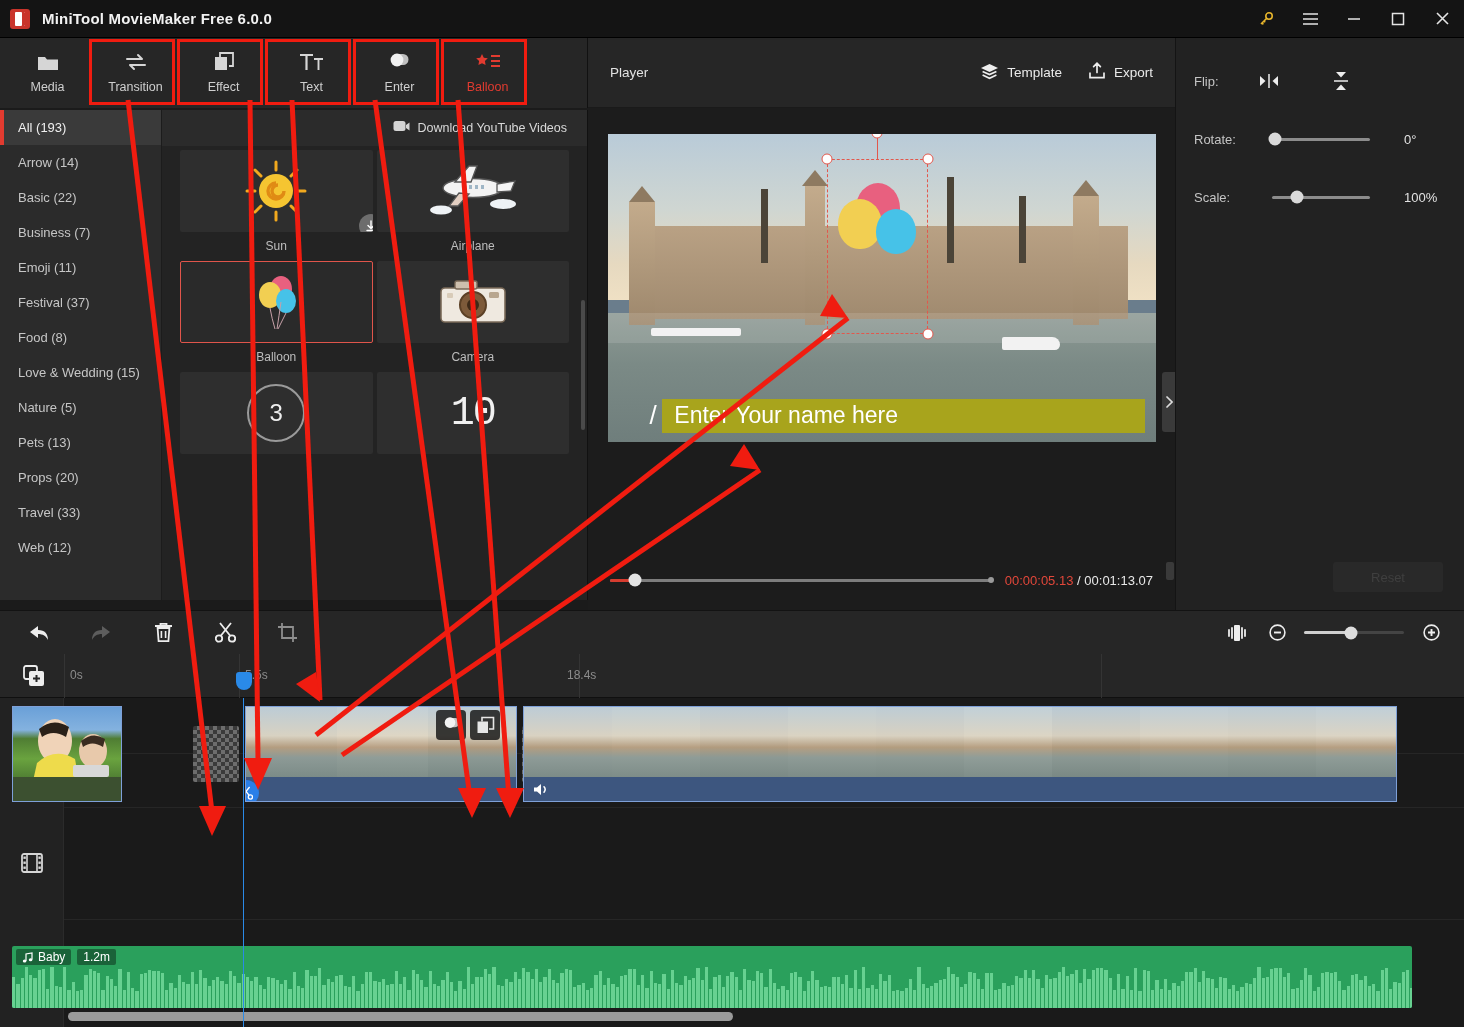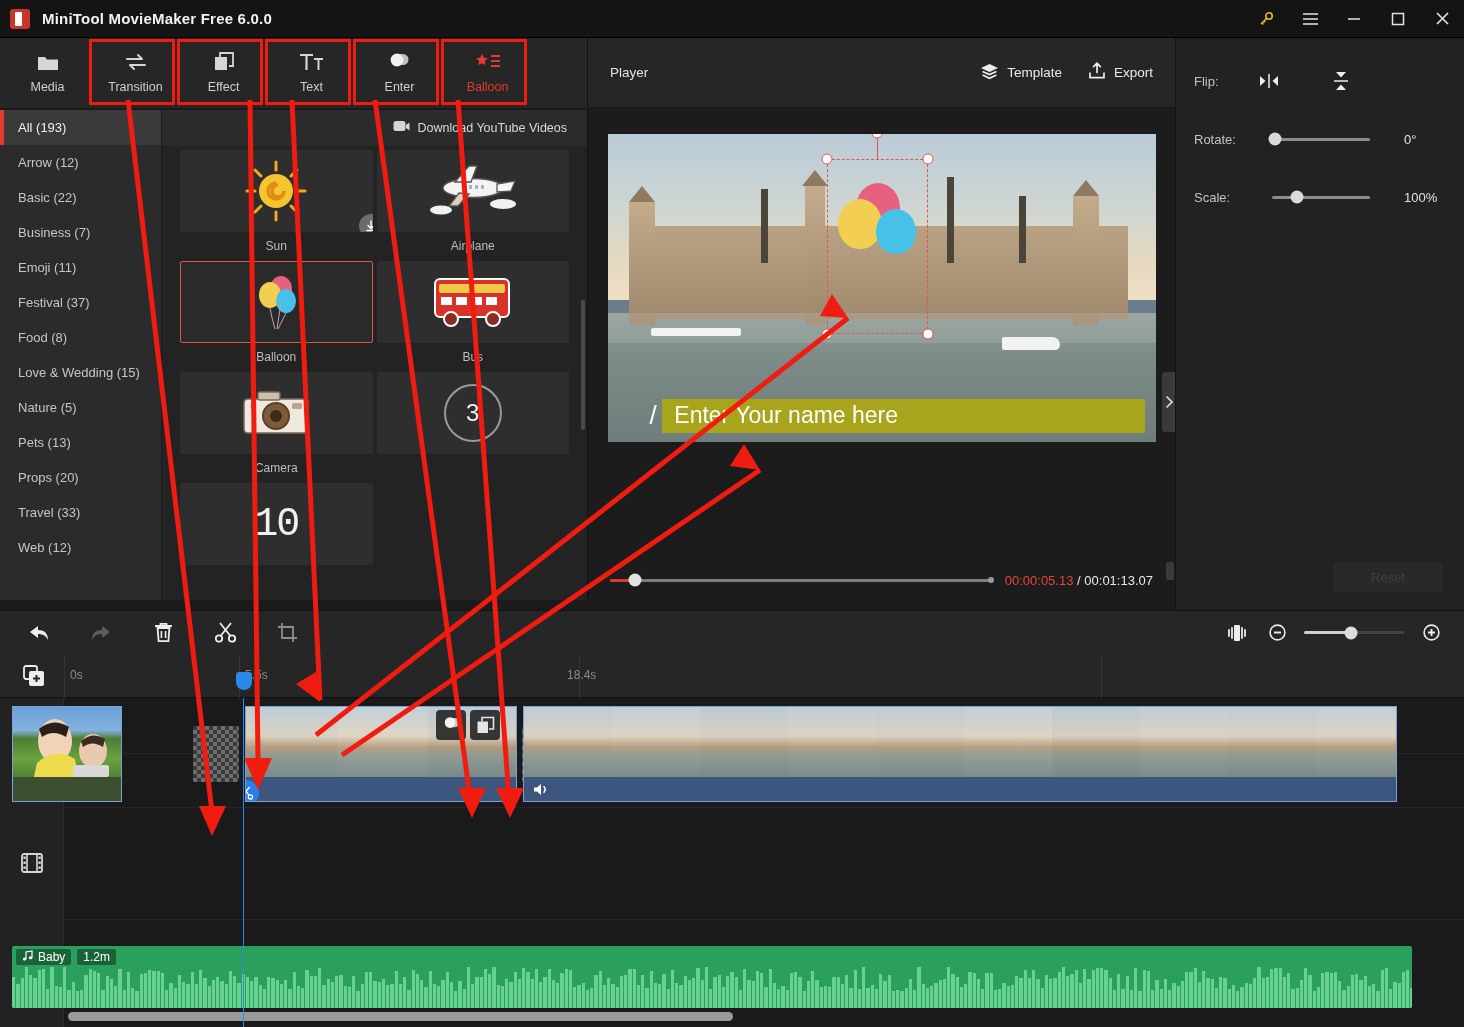--- a/index.html
+++ b/index.html
@@ -385,21 +385,21 @@
             <path d="M16 4h9M16 9h9M16 14h9" stroke="#e23b30" stroke-width="1.8"></path>
           </svg>
       </span>
       <span>Balloon</span>
     </div>
     <div class="toolbar-rest"></div>
   </div>
 
   <div class="catlist">
     <div class="cat selected"><span>All (193)</span></div>
-    <div class="cat"><span>Arrow (12)</span></div>
+    <div class="cat"><span>Arrow (14)</span></div>
     <div class="cat"><span>Basic (22)</span></div>
     <div class="cat"><span>Business (7)</span></div>
     <div class="cat"><span>Emoji (11)</span></div>
     <div class="cat"><span>Festival (37)</span></div>
     <div class="cat"><span>Food (8)</span></div>
     <div class="cat"><span>Love &amp; Wedding (15)</span></div>
     <div class="cat"><span>Nature (5)</span></div>
     <div class="cat"><span>Pets (13)</span></div>
     <div class="cat"><span>Props (20)</span></div>
     <div class="cat"><span>Travel (33)</span></div>
@@ -462,37 +462,20 @@
           <svg width="56" height="62" viewBox="0 0 56 62">
             <ellipse cx="33" cy="18" rx="11" ry="13" fill="#e8607f"></ellipse>
             <ellipse cx="22" cy="24" rx="11" ry="13" fill="#f2cf52"></ellipse>
             <ellipse cx="38" cy="30" rx="10" ry="12" fill="#46c2e8"></ellipse>
             <path d="M22 37 Q24 48 27 58 M33 31 Q31 45 29 58 M38 42 Q34 50 30 58" stroke="#c7a0a8" stroke-width="1" fill="none"></path>
           </svg>
         </div>
         <div class="cap">Balloon</div>
       </div>
 
-      <div class="cell">
-        <div class="thumb">
-          <svg width="88" height="58" viewBox="0 0 88 58">
-            <rect x="6" y="6" width="74" height="38" rx="5" fill="#d8322a" stroke="#fff" stroke-width="2"></rect>
-            <rect x="10" y="11" width="66" height="9" rx="2" fill="#f2c84b"></rect>
-            <g fill="#fff">
-                <rect x="12" y="24" width="11" height="8"></rect>
-                <rect x="27" y="24" width="11" height="8"></rect>
-                <rect x="42" y="24" width="11" height="8"></rect>
-                <rect x="57" y="24" width="11" height="8"></rect>
-              </g>
-            <circle cx="22" cy="46" r="7" fill="#8e2a22" stroke="#fff" stroke-width="2"></circle>
-            <circle cx="64" cy="46" r="7" fill="#8e2a22" stroke="#fff" stroke-width="2"></circle>
-          </svg>
-        </div>
-        <div class="cap">Bus</div>
-      </div>
 
       <div class="cell">
         <div class="thumb">
           <svg width="84" height="60" viewBox="0 0 84 60">
             <rect x="10" y="16" width="64" height="34" rx="4" fill="#efe9e0" stroke="#7a6a58" stroke-width="1.6"></rect>
             <rect x="24" y="9" width="22" height="8" rx="2" fill="#cdbfae" stroke="#7a6a58" stroke-width="1.4"></rect>
             <circle cx="42" cy="33" r="13" fill="#7d5a3a" stroke="#5b4026" stroke-width="2"></circle>
             <circle cx="42" cy="33" r="6" fill="#3e2a18"></circle>
             <rect x="58" y="20" width="10" height="6" rx="1.5" fill="#b8a68f"></rect>
             <rect x="16" y="21" width="6" height="5" rx="1" fill="#d8cbb8"></rect>
@@ -896,21 +879,21 @@
       <span class="vol-badge" style="left:7px;bottom:1px;">
         <svg width="18" height="15" viewBox="0 0 18 15">
             <path d="M1 5.4h3L8 2v11L4 9.6H1z" fill="#fff"></path>
             <path d="M11 4.8a4.1 4.1 0 0 1 0 5.4" stroke="#fff" stroke-width="1.5" fill="none" stroke-linecap="round"></path>
           </svg>
       </span>
     </div>
 
     <div class="aclip" style="left:12px;top:248px;width:1400px;">
       <div class="clip-head" style="position:absolute;left:0;top:0;z-index:3;">
-        <span class="chip" style="display:flex;gap:5px;">
+        <span class="chip" style="display:flex;align-items:center;gap:5px;">
           <svg width="11" height="11" viewBox="0 0 11 11">
               <path d="M4 9V2l6-1v6.5" fill="none" stroke="#fff" stroke-width="1.2"></path>
               <ellipse cx="2.6" cy="9" rx="1.8" ry="1.5" fill="#fff"></ellipse>
               <ellipse cx="8.6" cy="7.8" rx="1.8" ry="1.5" fill="#fff"></ellipse>
             </svg>
           <span>Baby</span>
         </span>
         <span class="chip">1.2m</span>
       </div>
       <div class="wave" id="wave">

